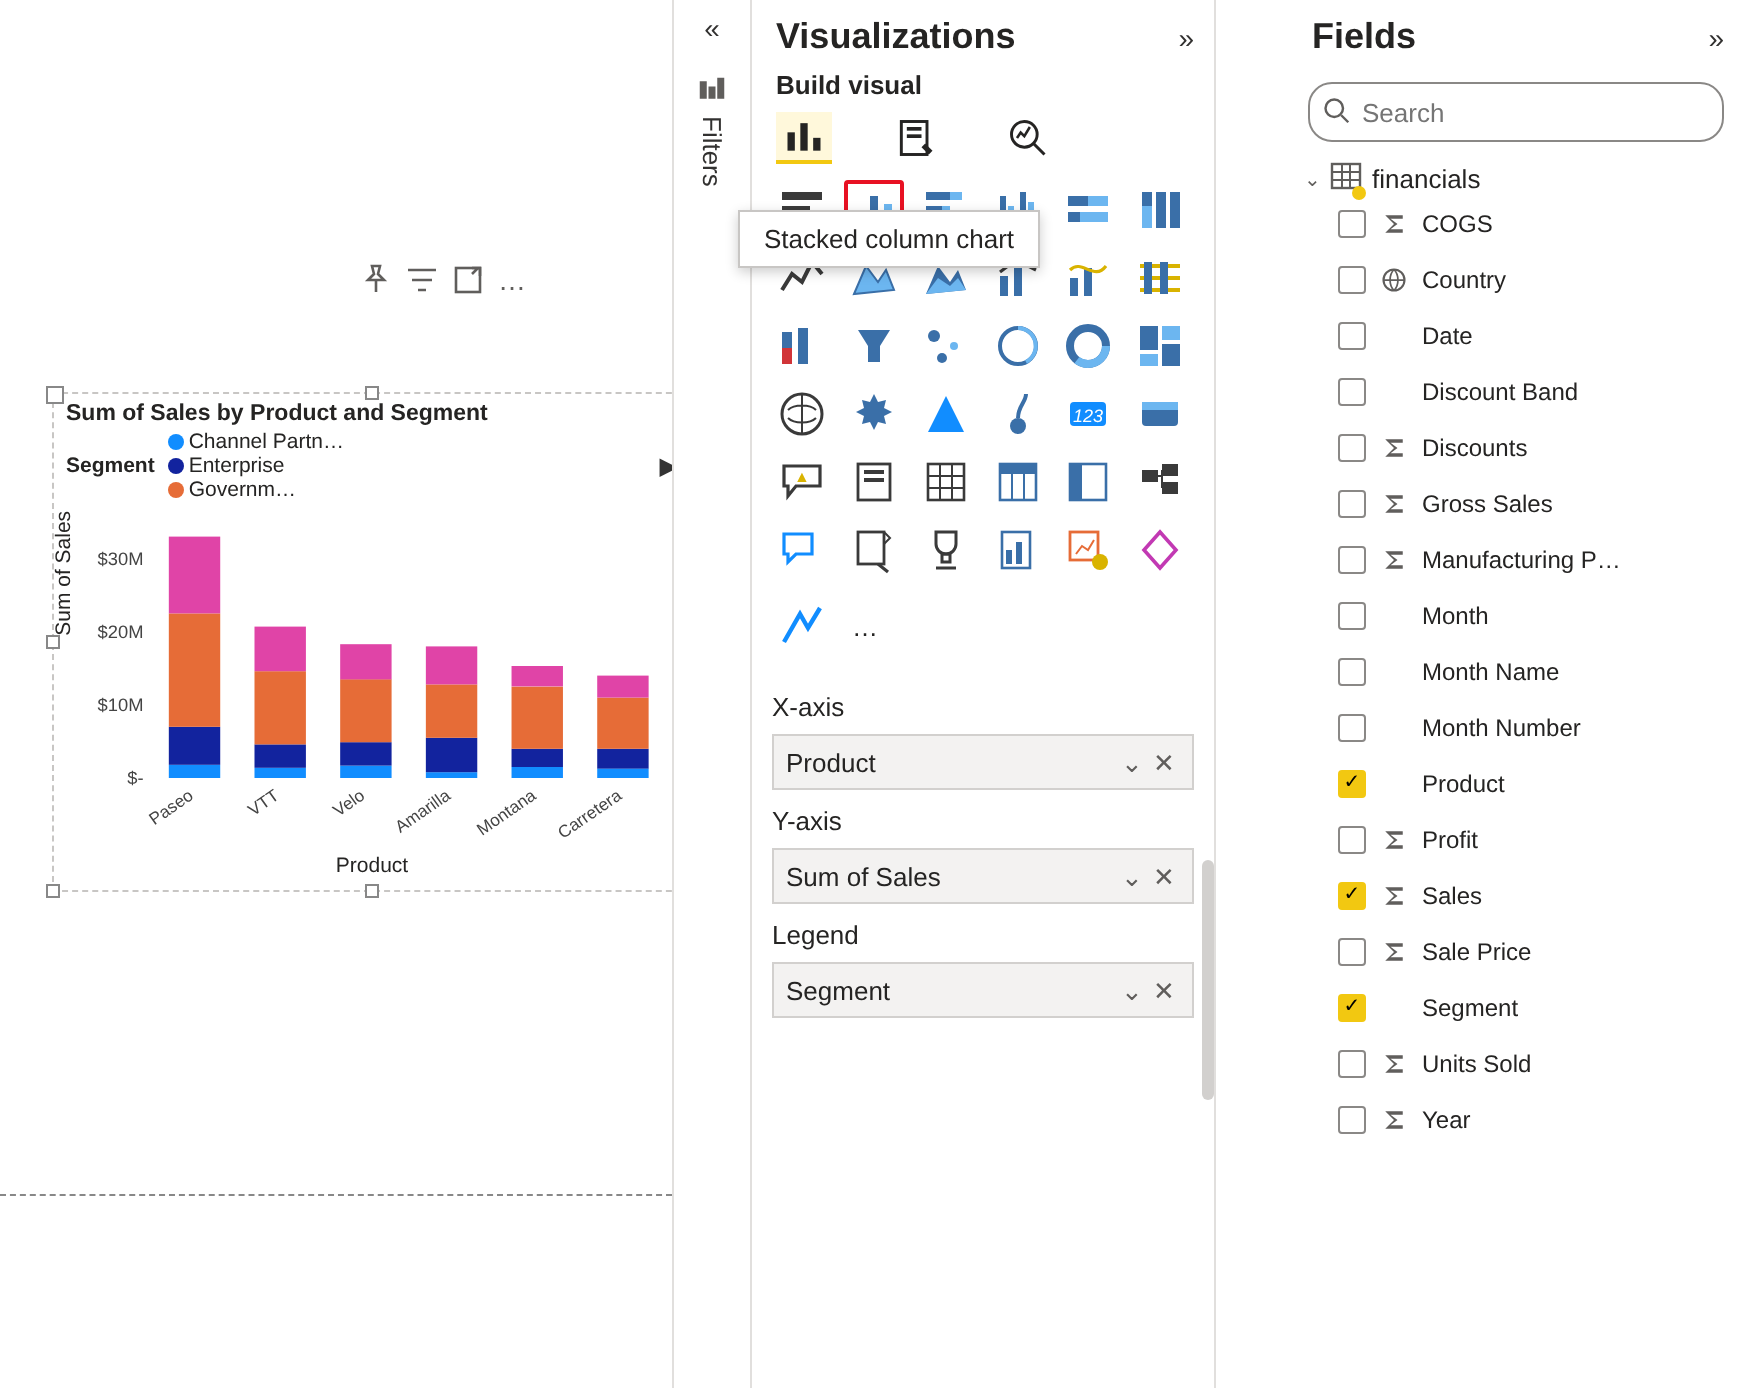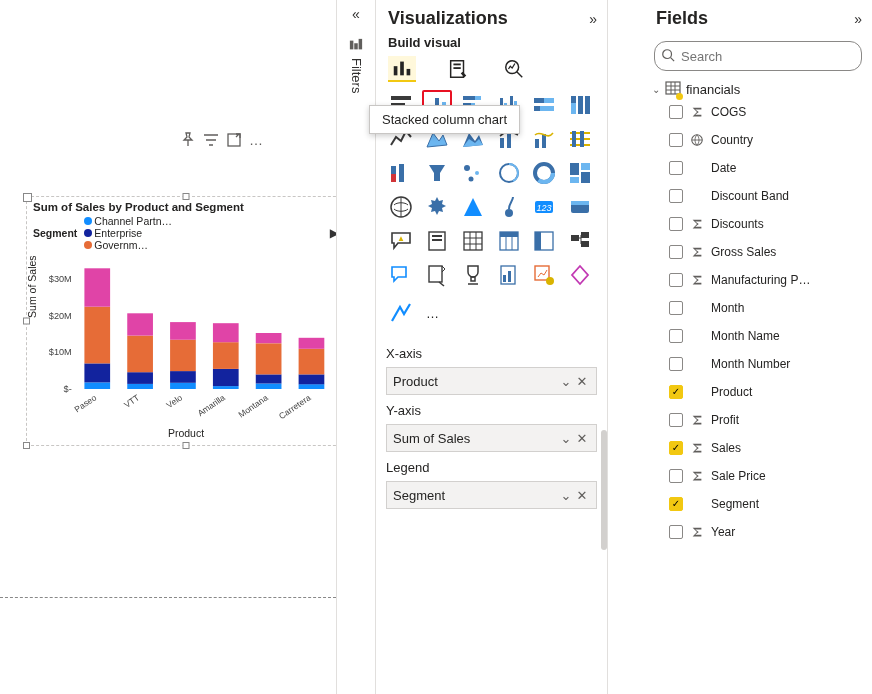--- a/index.html
+++ b/index.html
@@ -630,16 +630,25 @@
         <span class="type-ico"></span>
         <span class="field-name">Segment</span>
       </div>
       <div class="field-row">
         <span class="chk"></span>
         <span class="type-ico">
           <svg viewBox="0 0 16 16">
             <path d="M3 3h10v2H6l4 3-4 3h7v2H3l5-5z" fill="#605e5c"></path>
           </svg>
         </span>
+        <span class="field-name">Units Sold</span>
+      </div>
+      <div class="field-row">
+        <span class="chk"></span>
+        <span class="type-ico">
+          <svg viewBox="0 0 16 16">
+            <path d="M3 3h10v2H6l4 3-4 3h7v2H3l5-5z" fill="#605e5c"></path>
+          </svg>
+        </span>
         <span class="field-name">Year</span>
       </div>
     </div>
 </div>
 
 </body></html>

